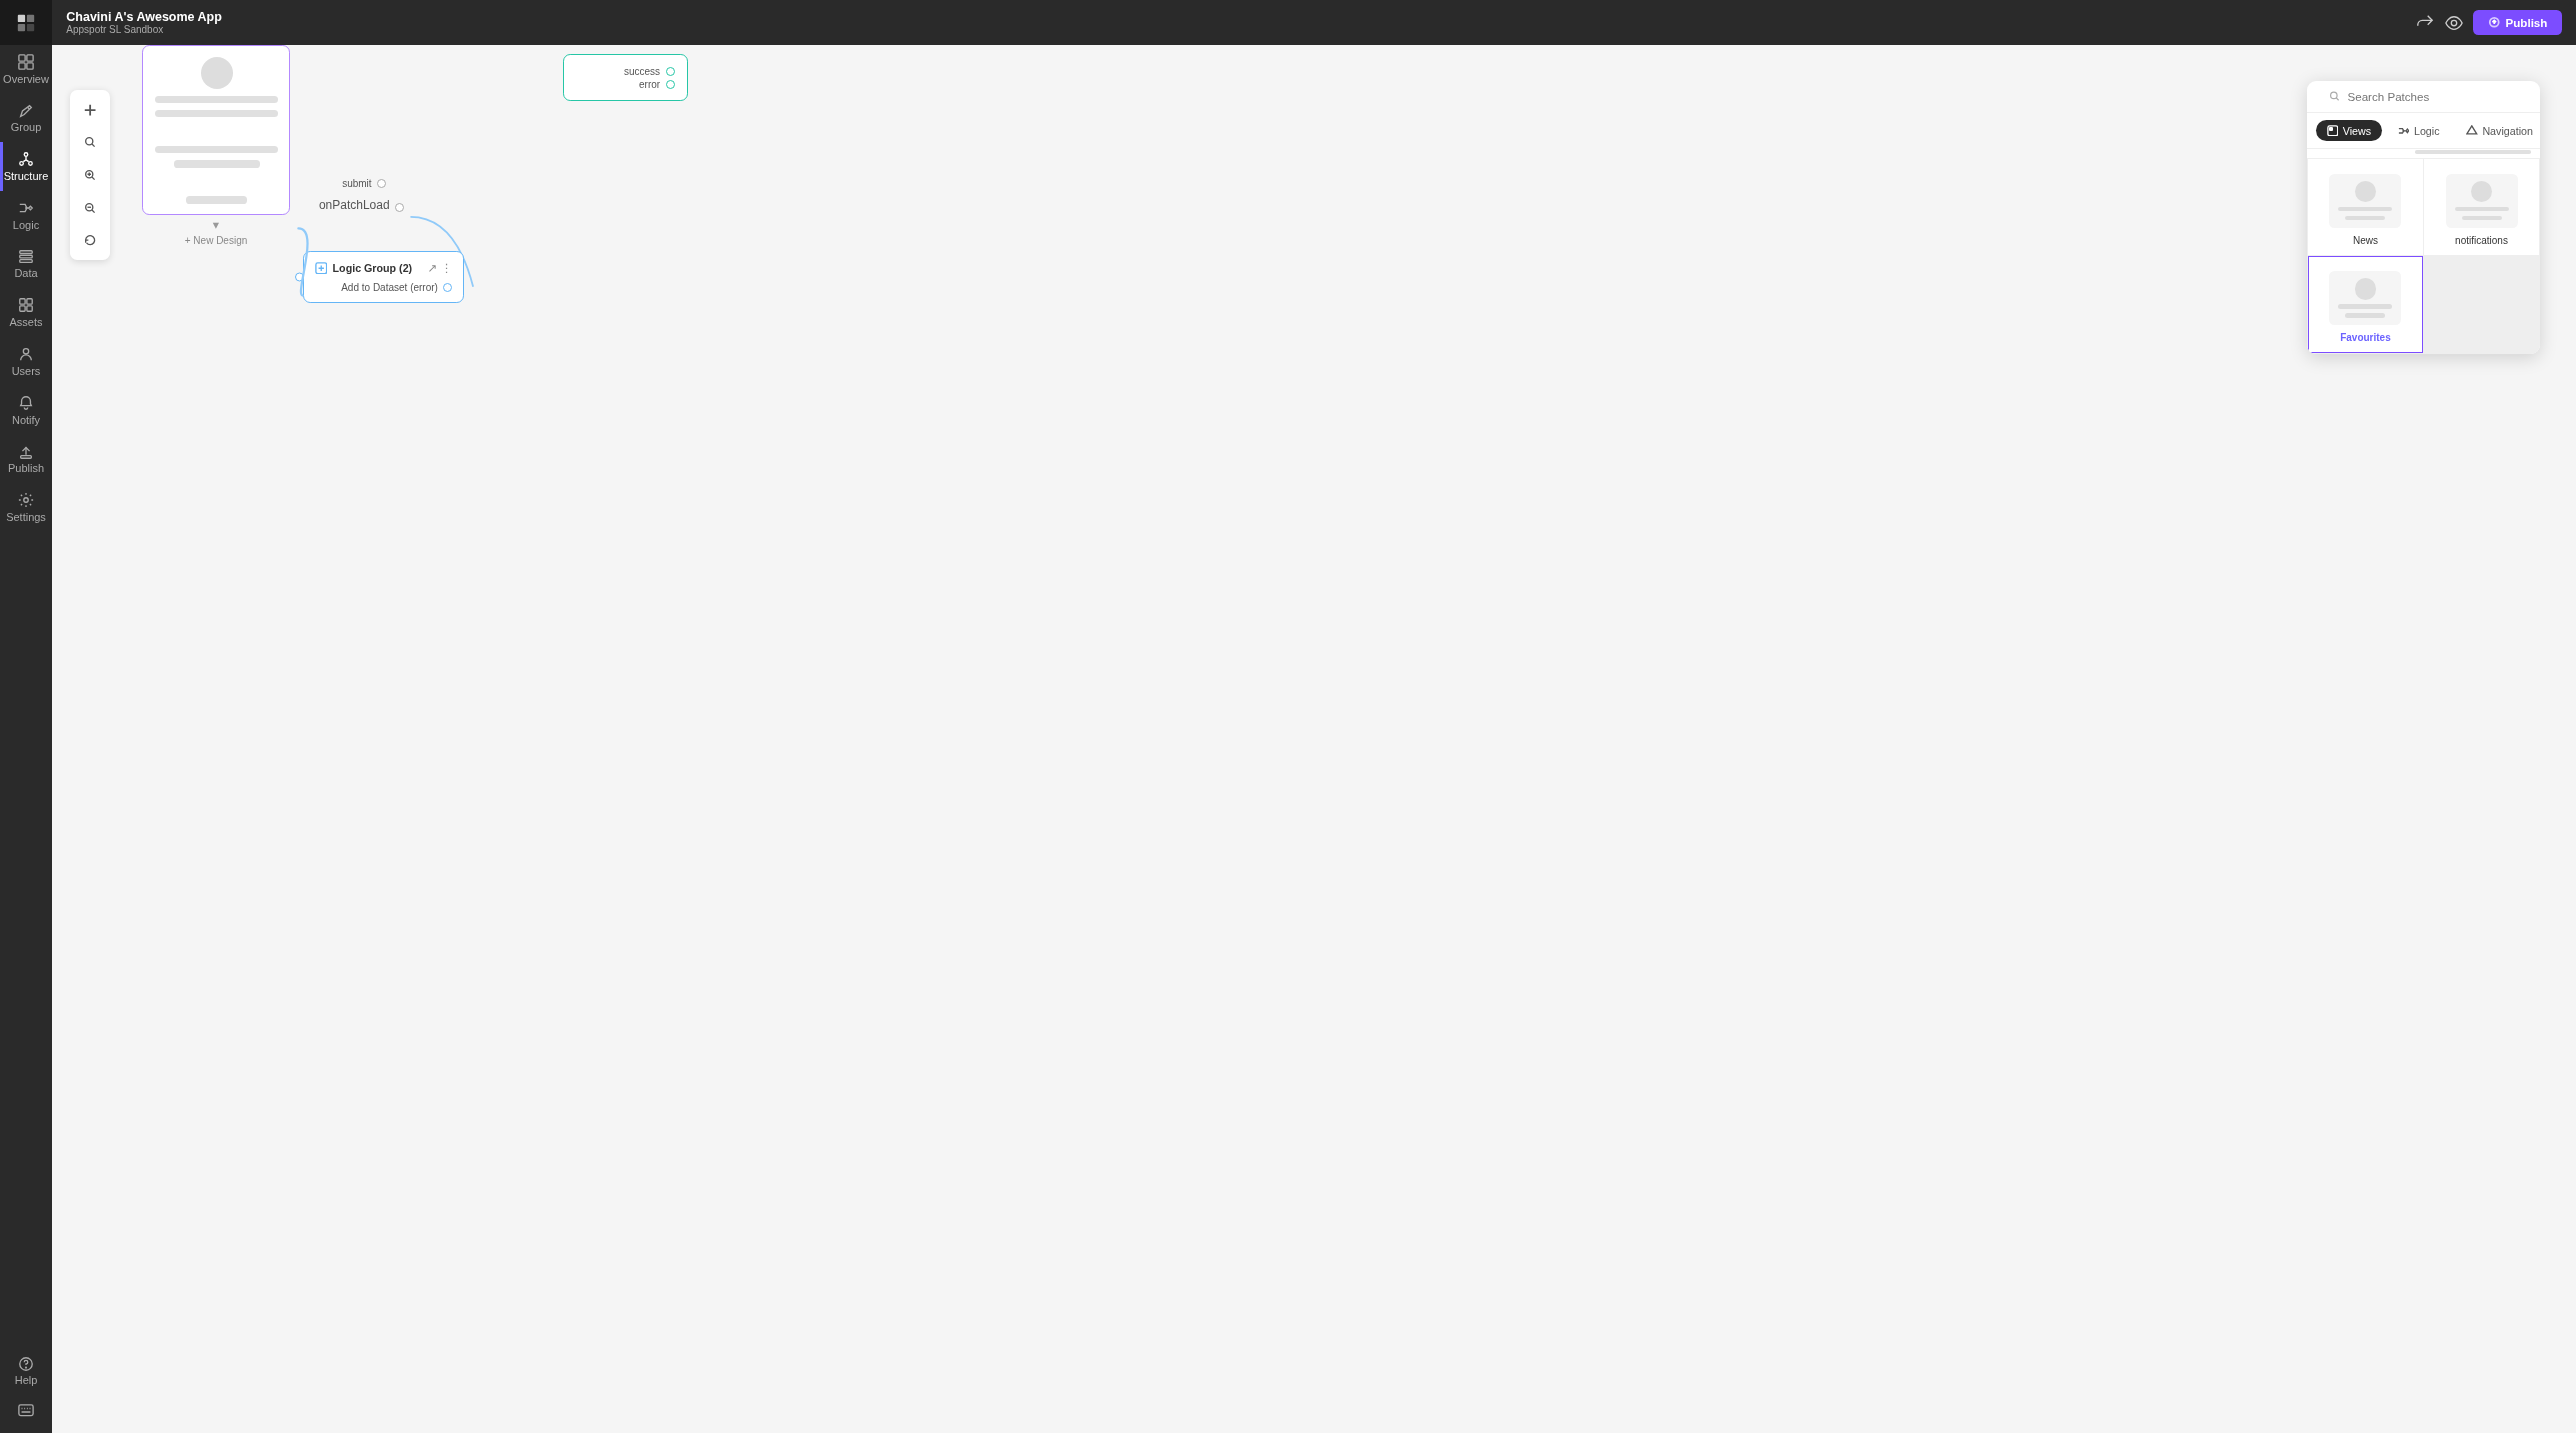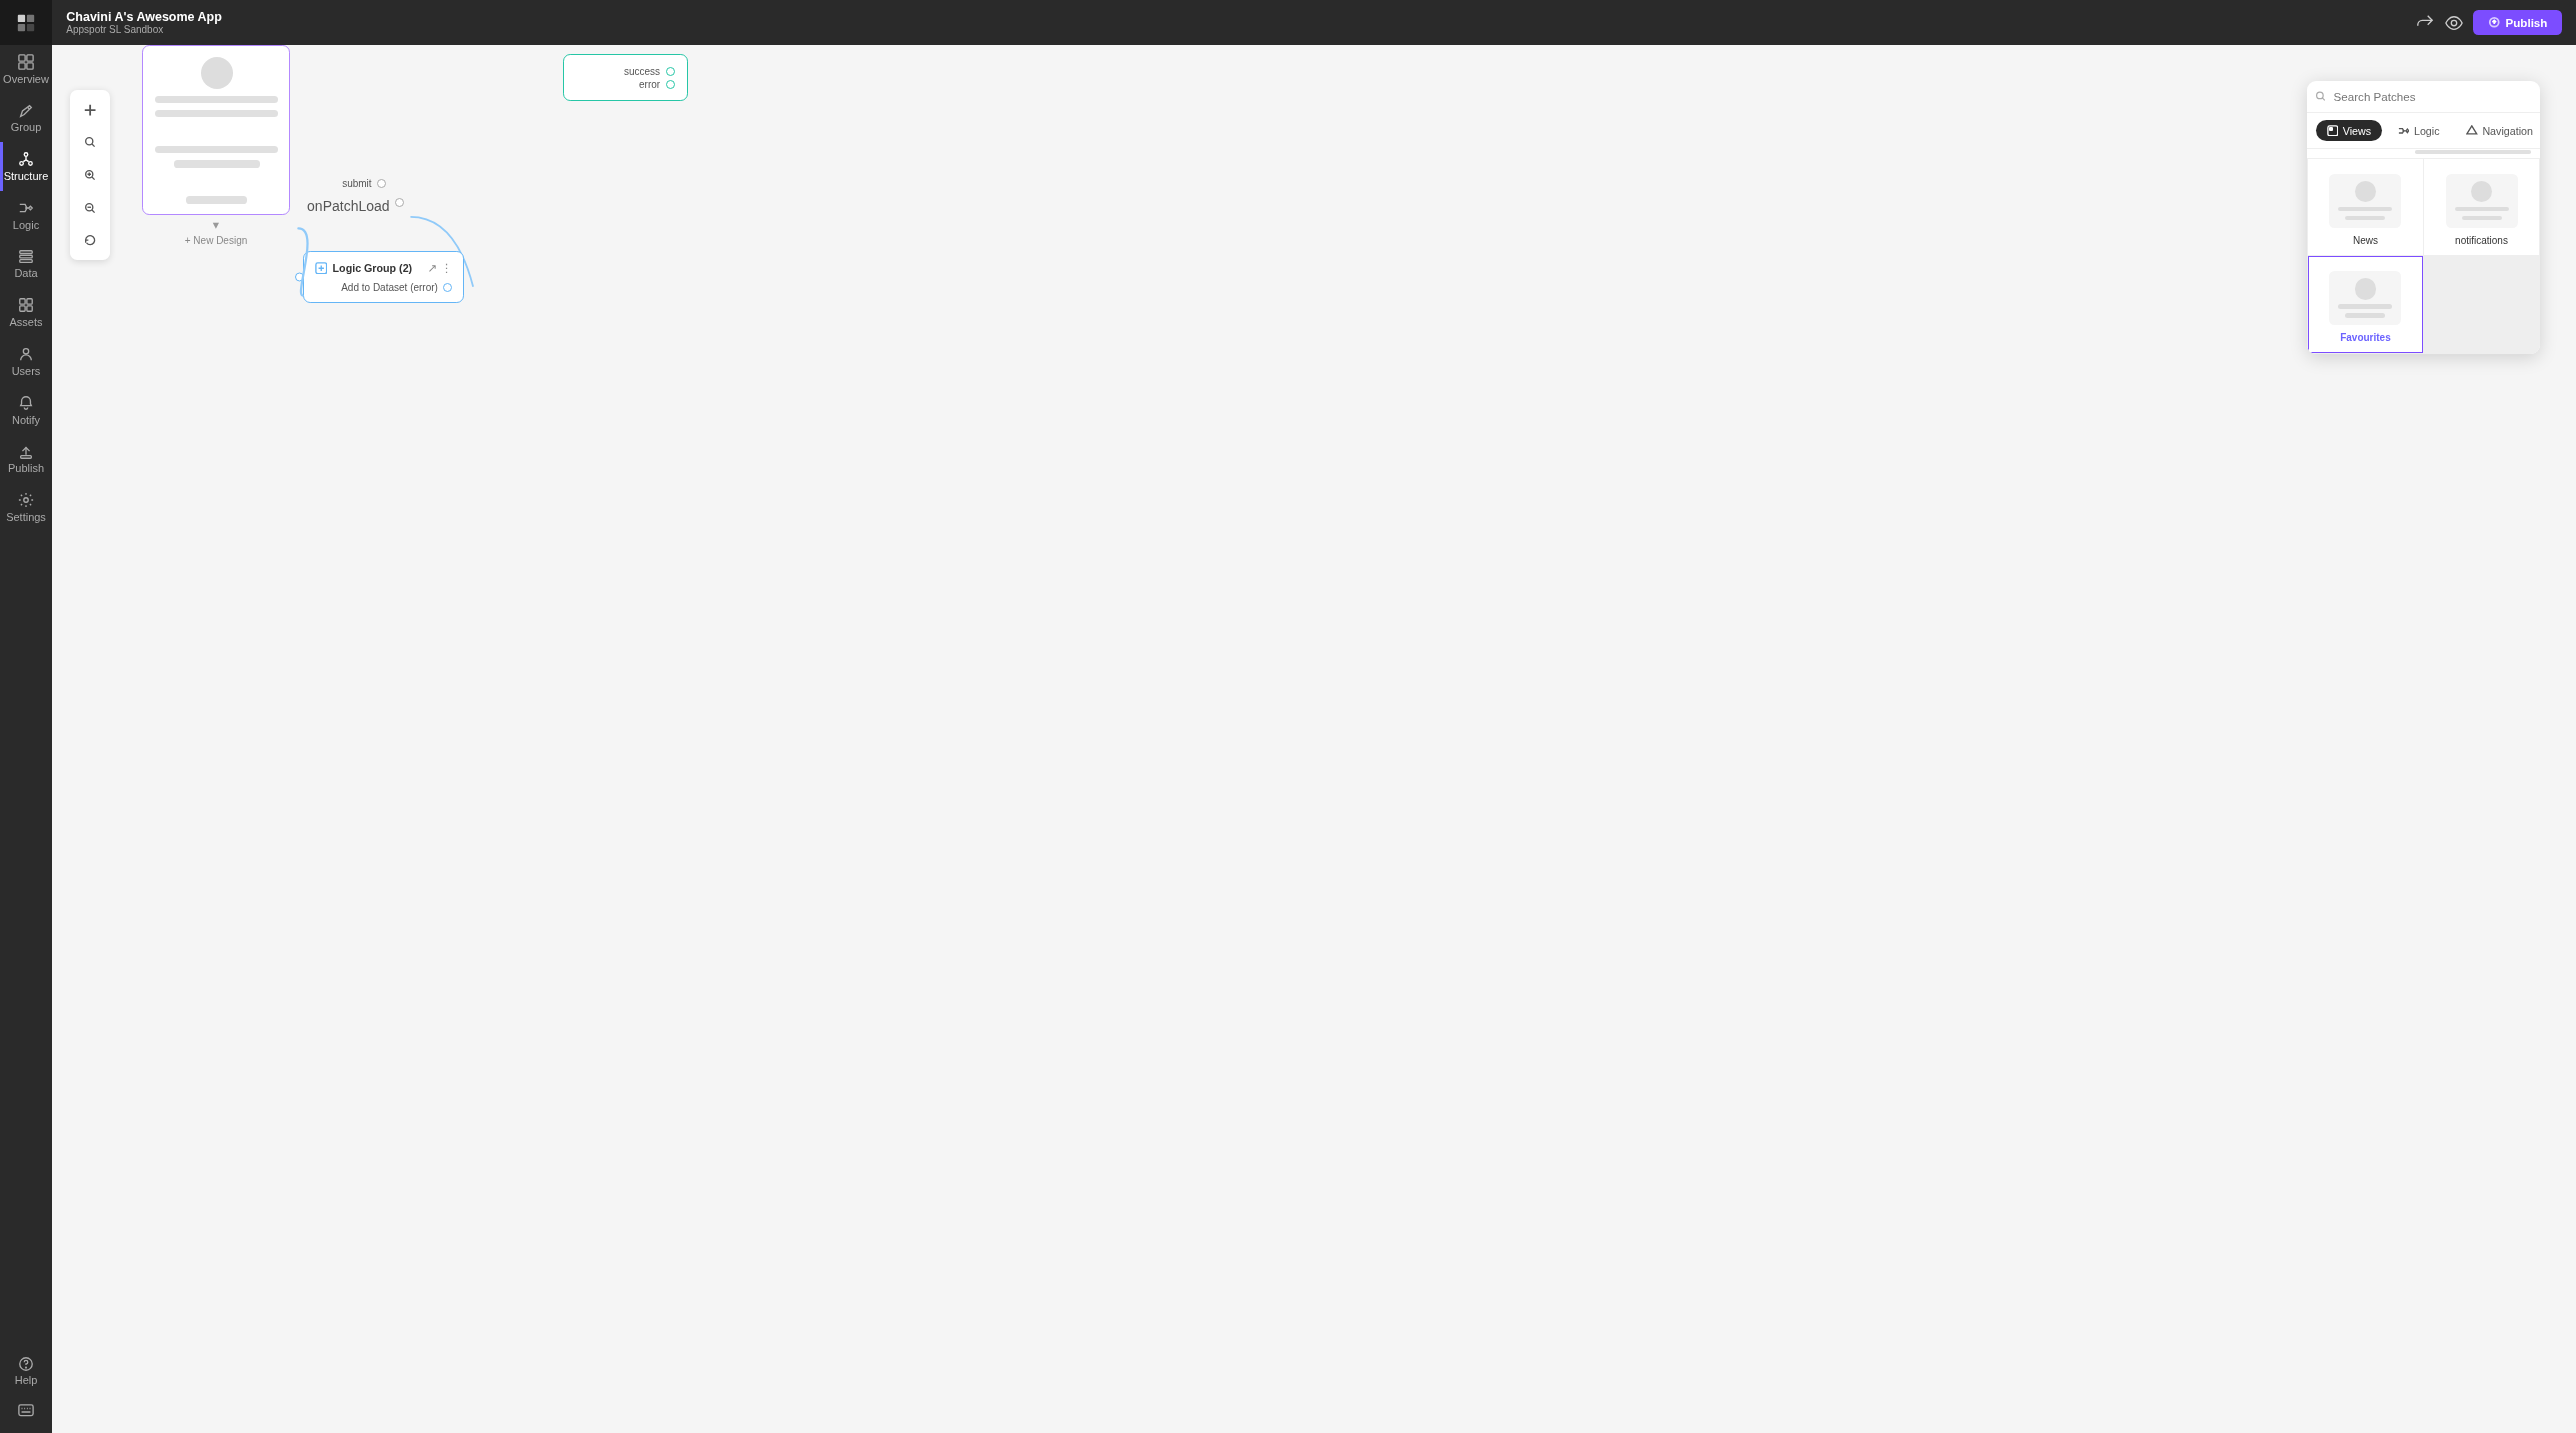--- a/index.html
+++ b/index.html
@@ -268,21 +268,21 @@
       top: 36px;
       width: 233px;
       background: #fff;
       border-radius: 9px;
       box-shadow: 0 3.6px 18px rgba(0,0,0,0.15);
       overflow: hidden;
       z-index: 20;
     }
 
     .patches-search {
-      padding: 9px 8px;
+      padding: 9px 22px;
       border-bottom: 0.9px solid #eee;
       display: flex;
       align-items: center;
       gap: 7.2px;
     }
 
     .patches-search input {
       border: none; outline: none;
       font-size: 11.6px;
       color: #333;
@@ -578,21 +578,21 @@
         <div class="mock-line med"></div>
         <div style="height:14.3px;"></div>
         <div class="mock-line short"></div>
       </div>
 
       <div style="position:absolute; right:-97px; top:132px; display:flex; align-items:center; gap:5.4px; font-size:10px; color:#555; white-space:nowrap;">
         <span>submit</span>
         <div class="event-dot"></div>
       </div>
 
-      <div style="position:absolute; right:-115px; top:152px; display:flex; align-items:flex-start; gap:5.4px; font-size:14px; color:#555; white-space:nowrap;">
+      <div style="position:absolute; right:-115px; top:152px; display:flex; align-items:flex-end; gap:5.4px; font-size:12px; color:#555; white-space:nowrap;">
         <span>onPatchLoad</span>
         <div class="event-dot"></div>
       </div>
 
       <button class="chevron-btn" style="bottom:-18px;">
         <span>▾</span>
       </button>
 
       <button class="new-event-btn" style="bottom:-32px; left:50%; transform:translateX(-50%);">
         <span>+ New Design</span>

